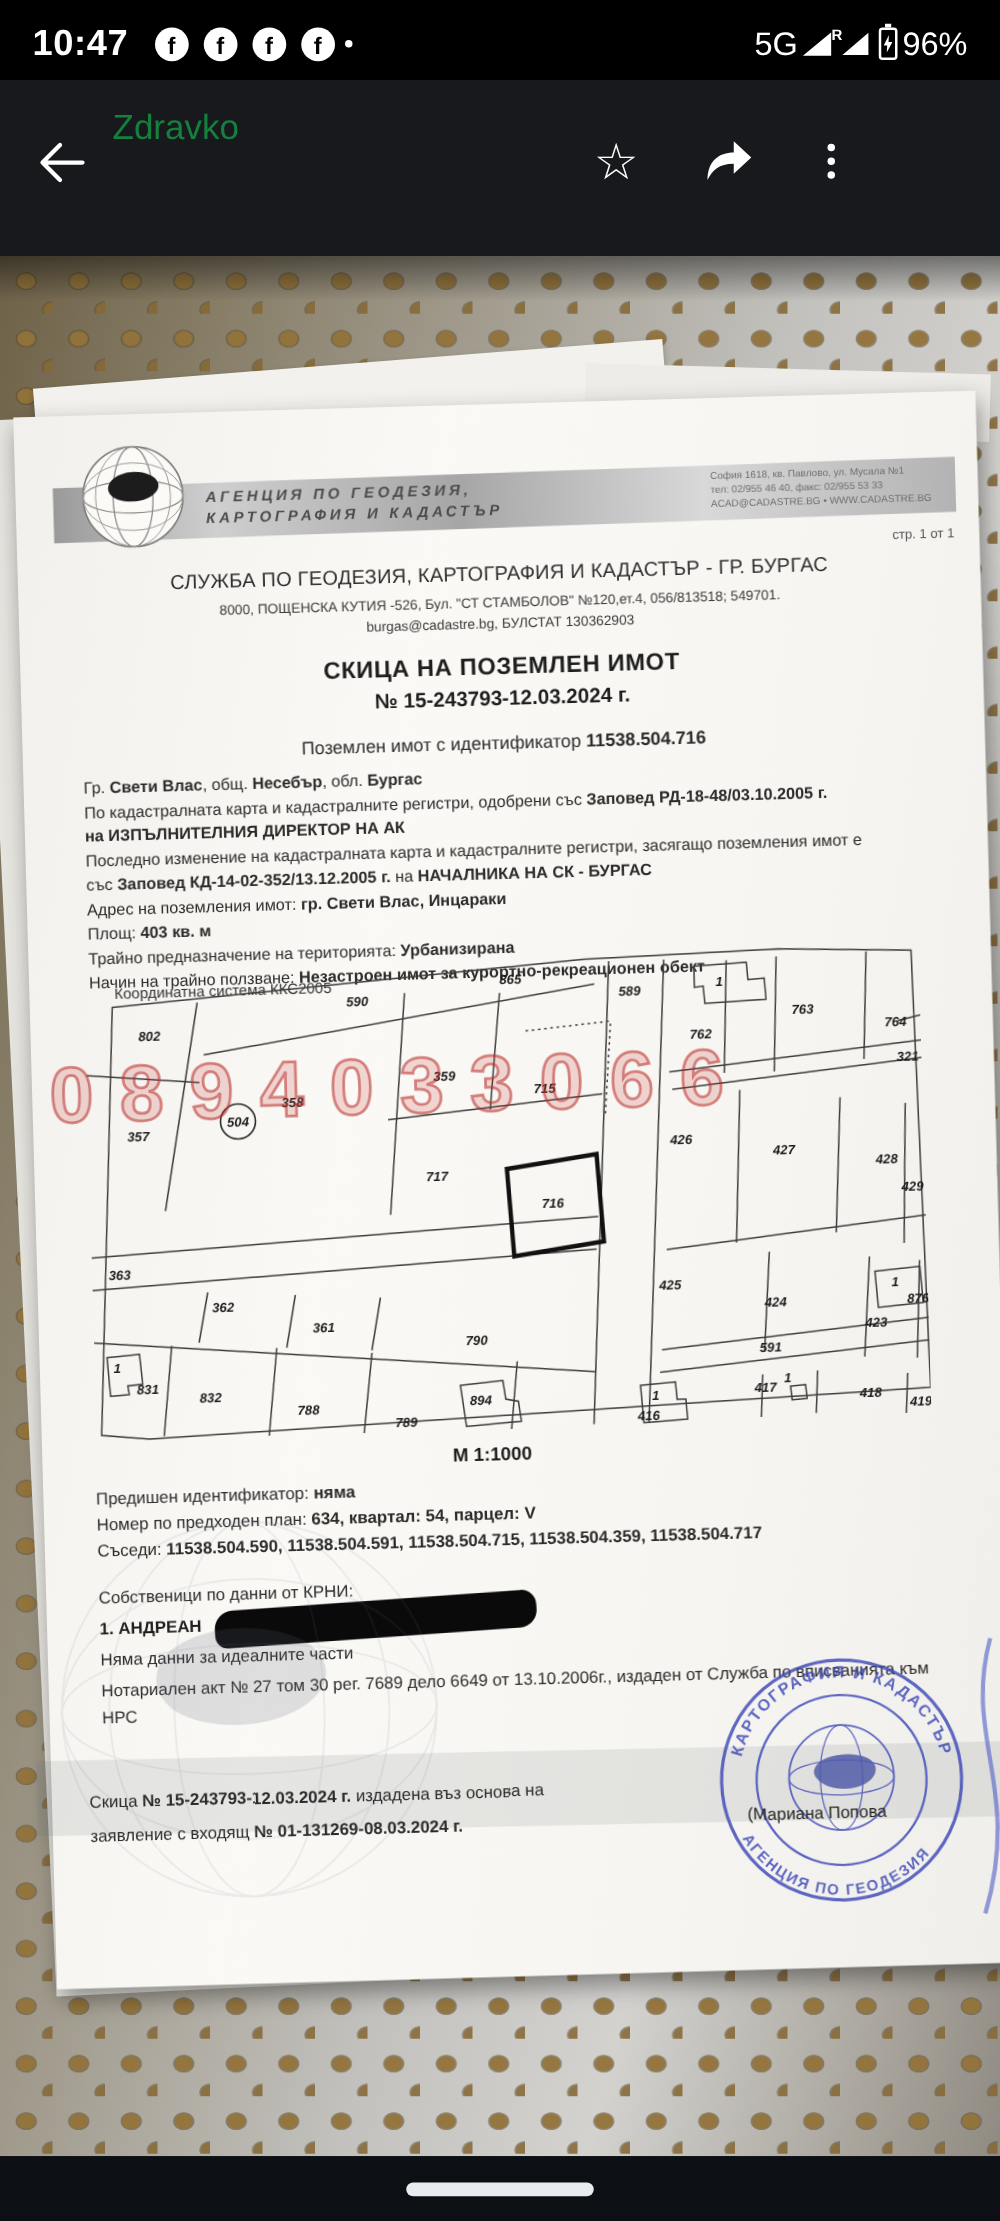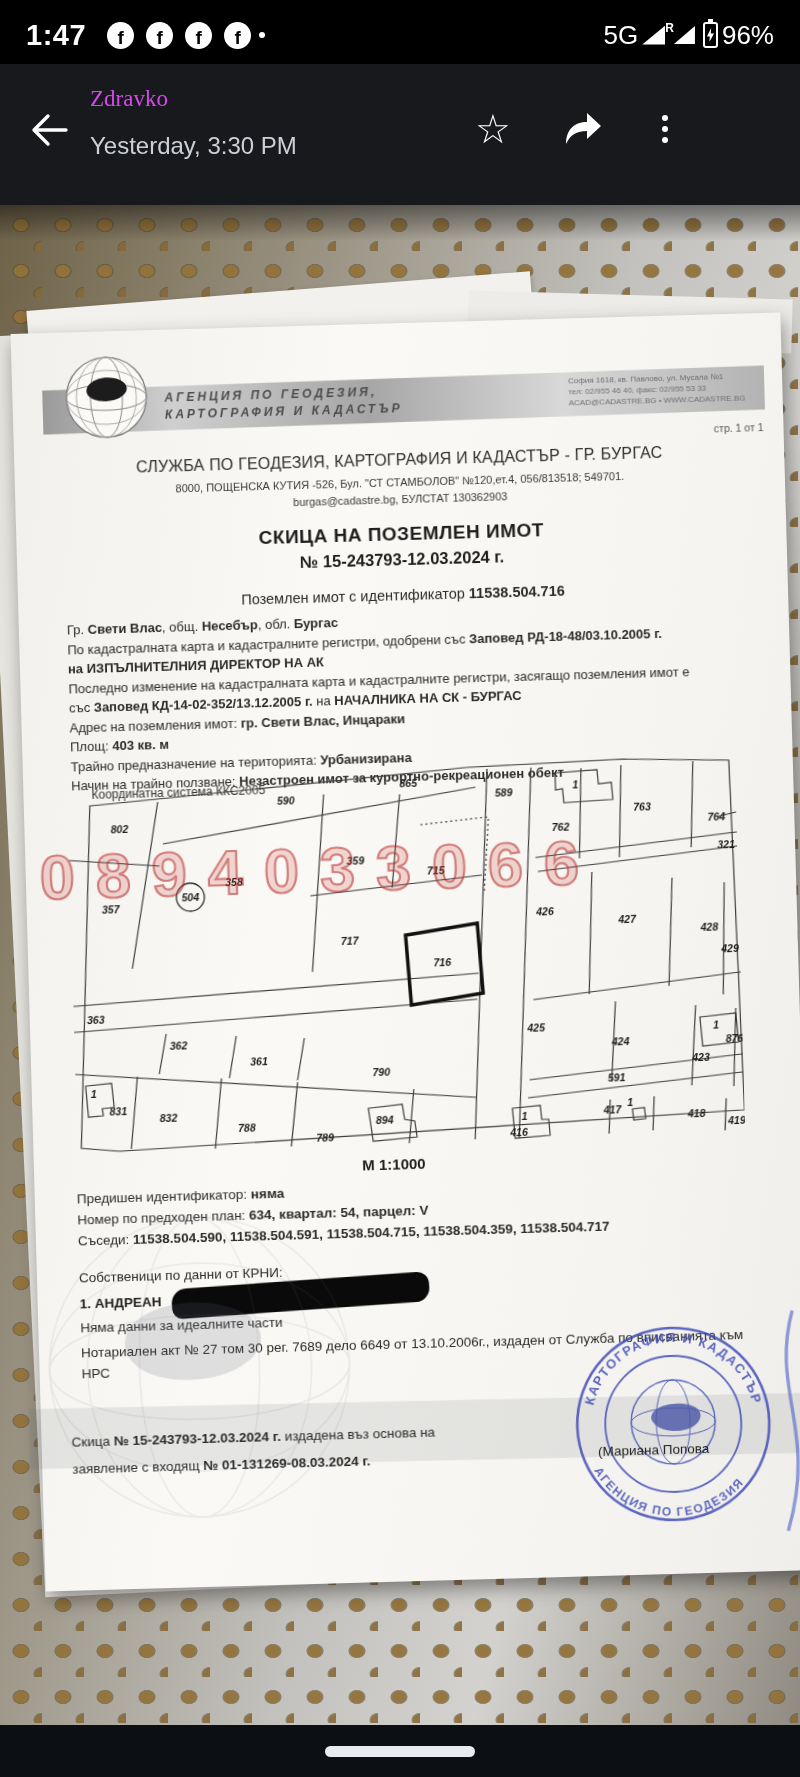--- a/index.html
+++ b/index.html
@@ -23,21 +23,21 @@
   .sb-r{font-size:12px;font-weight:700;margin:-14px -4px 0 -4px;}
   .batt{position:relative;width:15px;height:26px;border:2px solid #fff;border-radius:3px;margin-left:4px;}
   .batt:before{content:"";position:absolute;left:3px;top:-5px;width:5px;height:3px;background:#fff;}
   .bolt{position:absolute;left:2px;top:4px;width:7px;height:14px;background:#fff;
         clip-path:polygon(60% 0,0 60%,40% 60%,35% 100%,100% 40%,55% 40%);}
   .sb-pct{font-size:26px;font-weight:500;}
 
   
   .apphdr{position:absolute;left:0;top:64px;width:800px;height:141px;background:#17191d;color:#fff;}
   .backbtn{position:absolute;left:26px;top:46px;width:44px;height:40px;}
-  .hdr-title{position:absolute;left:90px;top:22px;font-size:23px;font-weight:400;color:#d946ef;font-family:Liberation Serif, serif;}
+  .hdr-title{position:absolute;left:90px;top:22px;font-size:28px;font-weight:400;color:#15803d;}
   .hdr-sub{position:absolute;left:90px;top:68px;font-size:24px;color:#cdd1d6;font-weight:300;}
   .hdr-ic{position:absolute;top:40px;width:50px;height:50px;display:flex;align-items:center;justify-content:center;}
   .ic-star{left:468px;font-size:40px;color:#fff;}
   .ic-share{left:558px;}
   .ic-more{left:640px;flex-direction:column;gap:5px;}
   .dot3{width:6px;height:6px;border-radius:50%;background:#fff;}
 
   
   .photo{position:absolute;left:0;top:205px;width:800px;height:1520px;overflow:hidden;
          background:linear-gradient(104deg,#6e6248 0%,#857b64 14%,#a39d90 34%,#c2c1bd 55%,#d3d2cf 72%,#a9a59d 90%,#8f8b82 100%);}
@@ -106,21 +106,21 @@
   .navbar{position:absolute;left:0;top:1725px;width:800px;height:52px;background:#0c1014;}
   .pill{position:absolute;left:325px;top:21px;width:150px;height:11px;border-radius:6px;background:#e9ecef;}
 </style>
 </head>
 <body>
 
 <div class="screen">
 
   <div class="statusbar">
     <div class="sb-left">
-      <span class="sb-time">1:47</span>
+      <span class="sb-time">10:47</span>
       <span class="fbwrap">
         <span class="fb">f</span>
         <span class="fb">f</span>
         <span class="fb">f</span>
         <span class="fb">f</span>
         <span class="fbdot"></span>
       </span>
     </div>
     <div class="sb-right">
       <span class="sb-net">5G</span>
@@ -134,21 +134,20 @@
     </div>
   </div>
 
   <div class="apphdr">
     <div class="backbtn">
       <svg width="44" height="40" viewBox="0 0 44 40">
         <path d="M22 6 L8 20 L22 34 M8 20 H40" stroke="#fff" stroke-width="3.4" fill="none" stroke-linecap="round" stroke-linejoin="round"></path>
       </svg>
     </div>
     <div class="hdr-title">Zdravko</div>
-    <div class="hdr-sub">Yesterday, 3:30 PM</div>
     <div class="hdr-ic ic-star">☆</div>
     <div class="hdr-ic ic-share">
       <svg width="40" height="34" viewBox="0 0 40 34">
         <path d="M24 1 L38 14 L24 27 L24 19 C12 19 7 24 3 32 C3 17 12 10 24 10 Z" fill="#fff"></path>
       </svg>
     </div>
     <div class="hdr-ic ic-more">
       <span class="dot3"></span>
       <span class="dot3"></span>
       <span class="dot3"></span>

